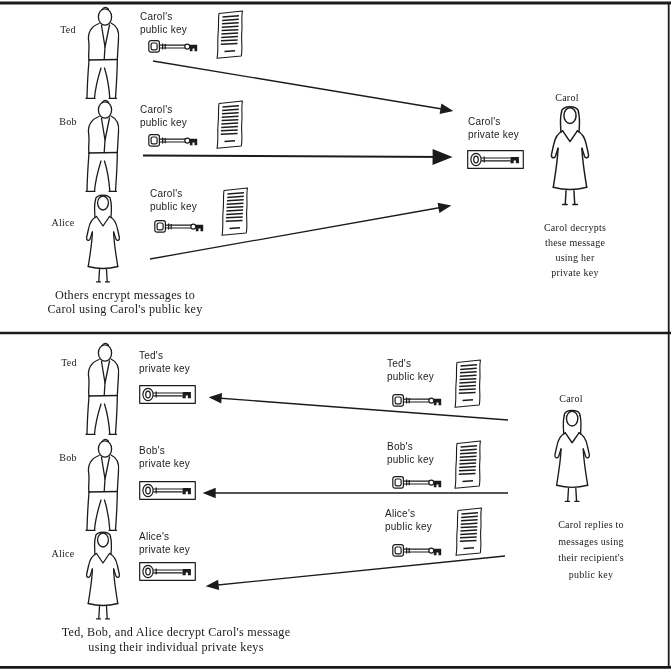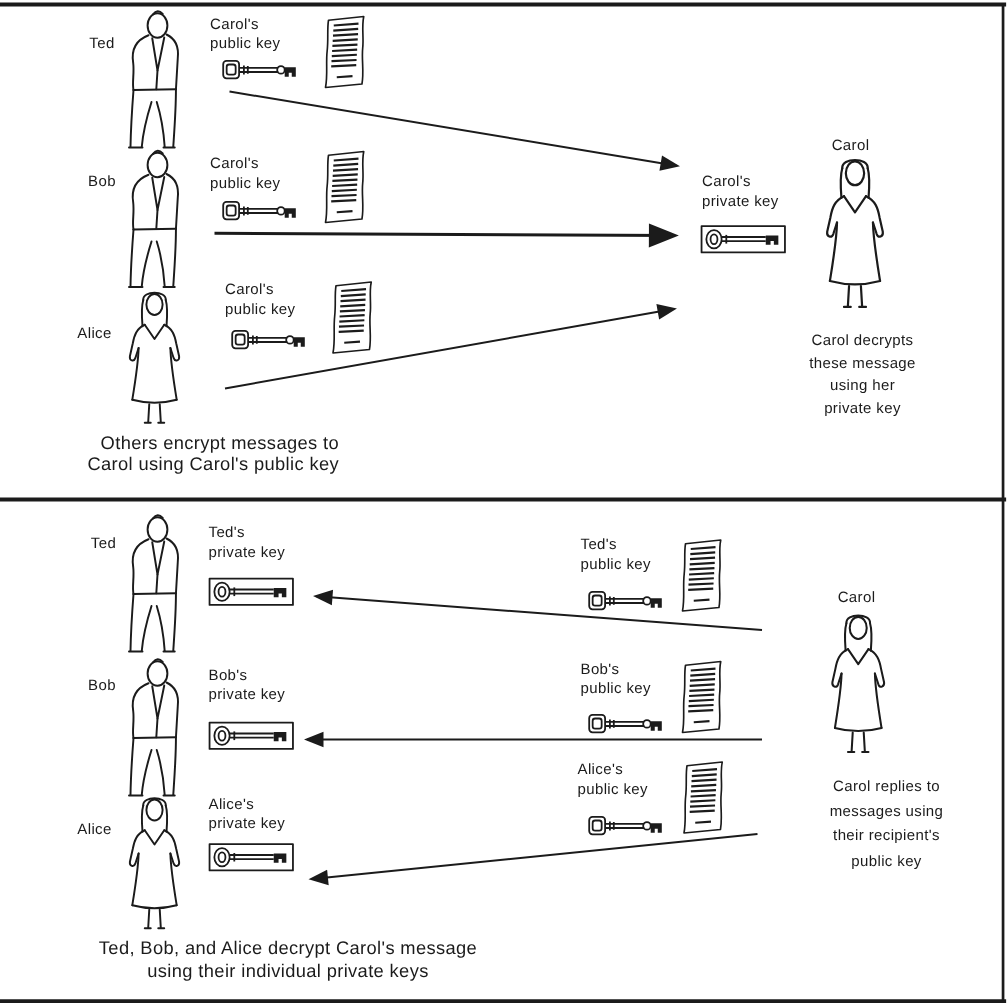--- a/index.html
+++ b/index.html
@@ -5,24 +5,24 @@
   html,body{margin:0;padding:0;background:#fff;}
   .stage{
     position:relative;width:671px;height:671px;background:#ffffff;
     font-family:"Liberation Sans", sans-serif;color:#1b1b1b;overflow:hidden;
   }
   .art{position:absolute;left:0;top:0;width:671px;height:671px;}
   .lbl{
     position:absolute;font-size:10px;line-height:12.5px;letter-spacing:.25px;
     white-space:pre-line;color:#1b1b1b;
   }
-  .center{text-align:center;}
+  .center{text-align:center;font-family:Liberation Serif, serif;}
   .note{line-height:15px;}
   .note-b{line-height:16.5px;}
-  .cap{font-size:12.2px;line-height:13.5px;text-align:right;}
+  .cap{font-size:12.2px;line-height:13.5px;}
   .cap-b{font-size:12.2px;line-height:15px;}
 </style>
 </head>
 <body>
 
 <div class="stage">
 
   <svg class="art" viewBox="0 0 671 671">
     <defs>
       <marker id="ah" viewBox="0 0 10 10" refX="8.2" refY="5" markerWidth="15" markerHeight="10" orient="auto-start-reverse">
@@ -189,16 +189,16 @@
 private key</div>
   <div class="lbl" style="left:385px;top:508px;width:80px;">Alice's
 public key</div>
 
   <div class="lbl center" style="left:546px;top:393px;width:50px;">Carol</div>
   <div class="lbl center note-b" style="left:526px;top:517px;width:130px;">Carol replies to
 messages using
 their recipient's
 public key</div>
 
-  <div class="lbl center cap-b" style="left:46px;top:625px;width:292px;">Ted, Bob, and Alice decrypt Carol's message
+  <div class="lbl center cap-b" style="left:30px;top:625px;width:292px;">Ted, Bob, and Alice decrypt Carol's message
 using their individual private keys</div>
 
 </div>
 
 </body></html>

